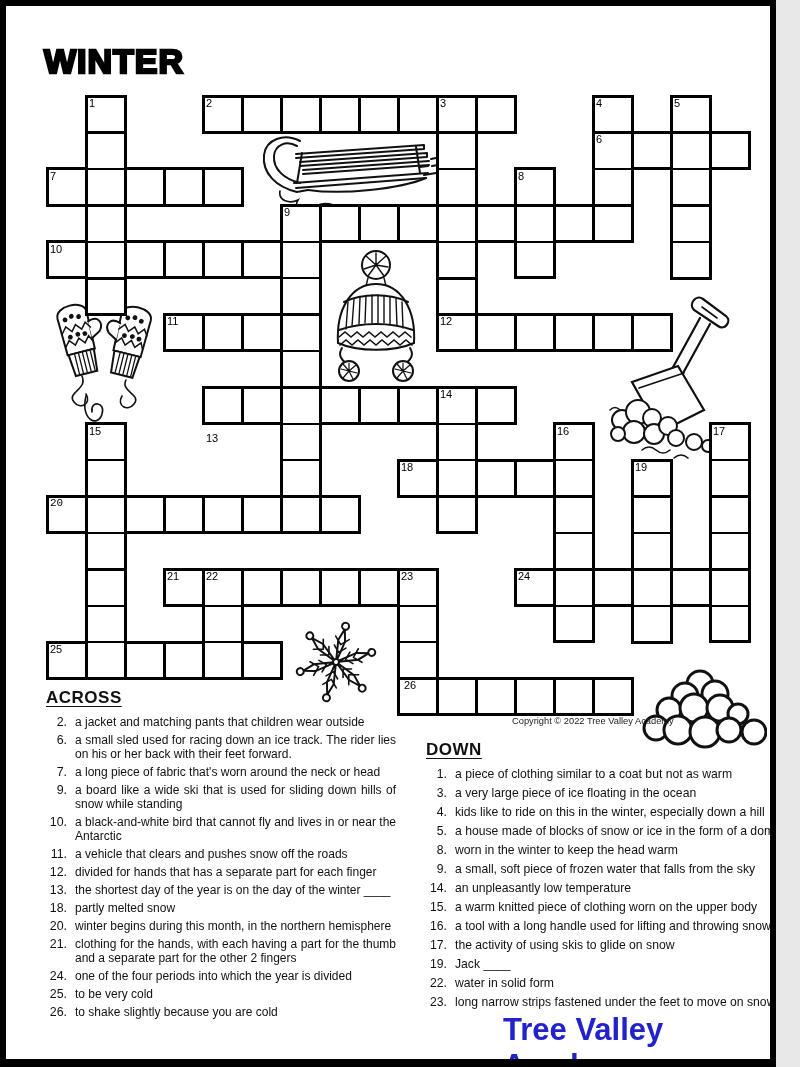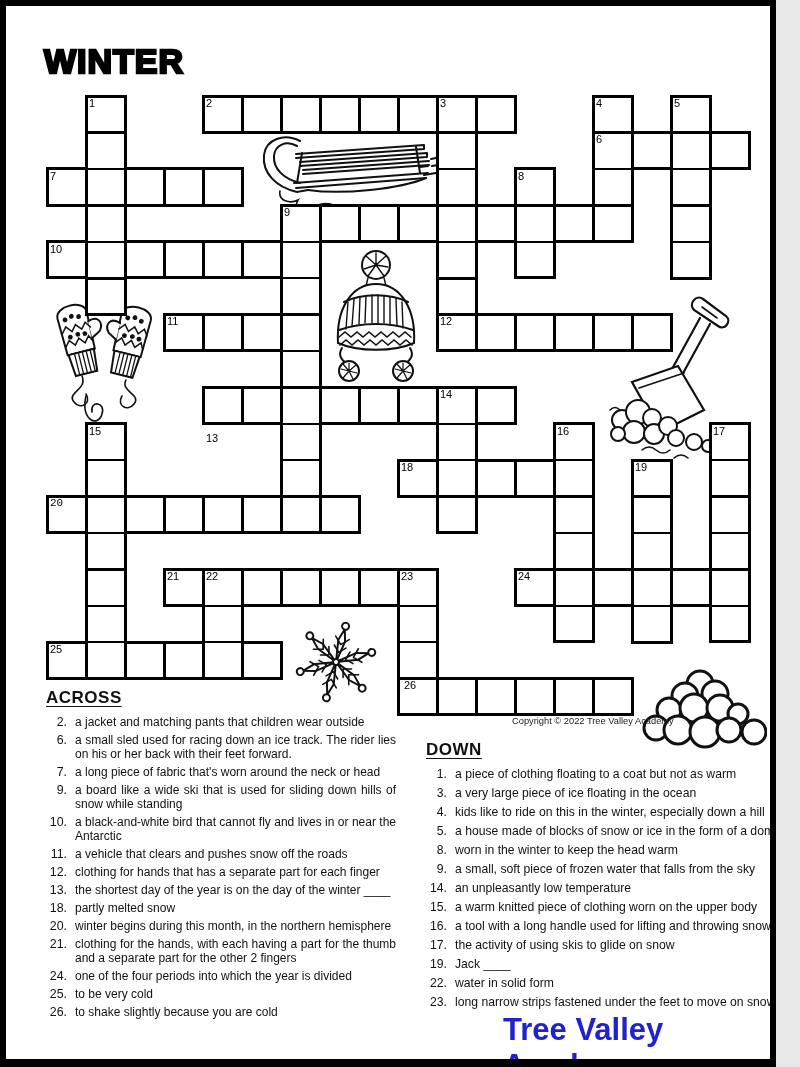--- a/index.html
+++ b/index.html
@@ -417,21 +417,21 @@
         <div class="clue-row">
           <span class="clue-num">10.</span>
           <span class="clue-text">a black-and-white bird that cannot fly and lives in or near the Antarctic</span>
         </div>
         <div class="clue-row">
           <span class="clue-num">11.</span>
           <span class="clue-text">a vehicle that clears and pushes snow off the roads</span>
         </div>
         <div class="clue-row">
           <span class="clue-num">12.</span>
-          <span class="clue-text">clothing for hands that has a separate part for each finger</span>
+          <span class="clue-text">divided for hands that has a separate part for each finger</span>
         </div>
         <div class="clue-row">
           <span class="clue-num">13.</span>
           <span class="clue-text">the shortest day of the year is on the day of the winter ____</span>
         </div>
         <div class="clue-row">
           <span class="clue-num">18.</span>
           <span class="clue-text">partly melted snow</span>
         </div>
         <div class="clue-row">
@@ -455,21 +455,21 @@
           <span class="clue-text">to shake slightly because you are cold</span>
         </div>
       </div>
   </section>
 
   <section class="clues" id="down-section">
     <h2>DOWN</h2>
     <div id="down-list">
         <div class="clue-row">
           <span class="clue-num">1.</span>
-          <span class="clue-text">a piece of clothing floating to a coat but not as warm</span>
+          <span class="clue-text">a piece of clothing similar to a coat but not as warm</span>
         </div>
         <div class="clue-row">
           <span class="clue-num">3.</span>
           <span class="clue-text">a very large piece of ice floating in the ocean</span>
         </div>
         <div class="clue-row">
           <span class="clue-num">4.</span>
           <span class="clue-text">kids like to ride on this in the winter, especially down a hill</span>
         </div>
         <div class="clue-row">

